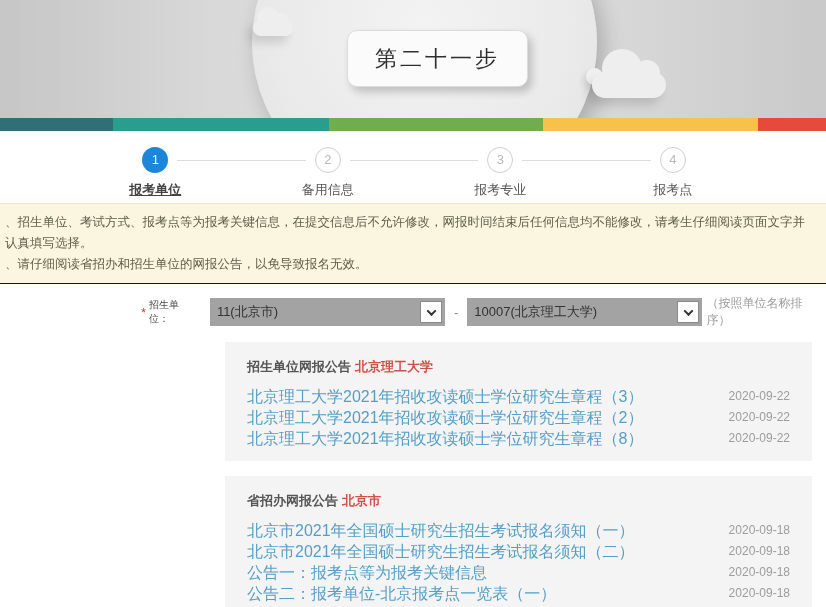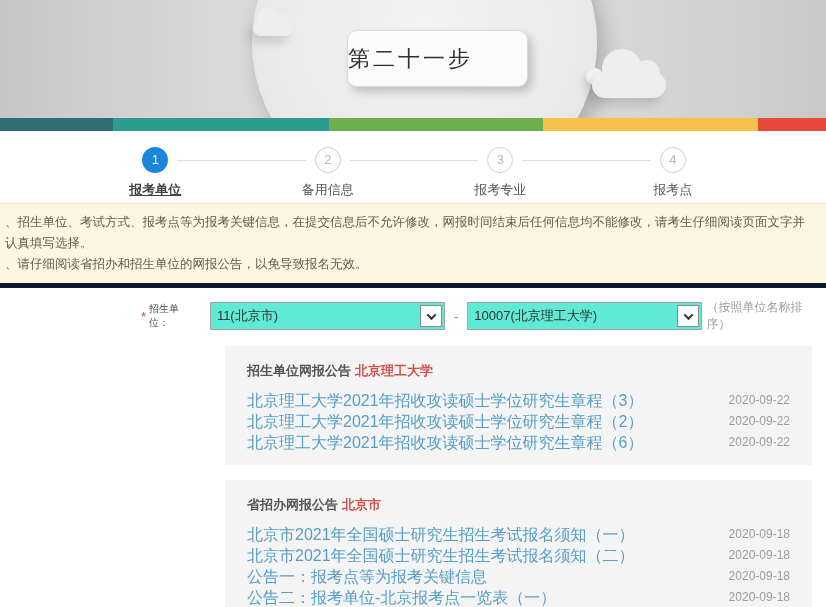--- a/index.html
+++ b/index.html
@@ -27,21 +27,21 @@
   .cloud-small::after  { width:14px; height:14px; left:21px; top:-7px; }
   .cloud-big { left:592px; top:72px; width:74px; height:26px; border-radius:16px; }
   .cloud-big::before { width:40px; height:40px; left:10px; top:-23px; }
   .cloud-big::after  { width:26px; height:26px; left:42px; top:-12px; }
   .cloud-puff { position:absolute; left:586px; top:68px; width:17px; height:17px;
     background:#f0f0f0; border-radius:50%; box-shadow:-3px 4px 6px rgba(0,0,0,0.10); }
   .step-box {
     position:absolute; left:347px; top:30px; width:181px; height:57px;
     background:#fbfbfb; border:1px solid #dcdcdc; border-radius:10px;
     box-shadow:4px 5px 9px rgba(0,0,0,0.20);
-    display:flex; align-items:center; 
+    display:flex; align-items:center; justify-content:center;
     font-size:22px; color:#2f2f2f; letter-spacing:3px;
   }
   
   .stripe { display:flex; height:13px; width:826px; box-shadow:0 2px 3px rgba(0,0,0,0.12); }
   .stripe-seg { height:13px; }
   .stripe-seg:nth-child(1){ width:113px; }
   .stripe-seg:nth-child(2){ width:216px; }
   .stripe-seg:nth-child(3){ width:214px; }
   .stripe-seg:nth-child(4){ width:215px; }
   .stripe-seg:nth-child(5){ width:68px; }
@@ -56,29 +56,29 @@
   }
   .step.active .step-circle { background:var(--step-active,#1c87da); border-color:var(--step-active,#1c87da); color:#fff; line-height:26px; border:none; }
   .step:not(:last-child)::after {
     content:''; position:absolute; top:13px; left:calc(50% + 22px); width:calc(100% - 44px);
     border-top:1px solid #ddd; z-index:1;
   }
   .step-label { margin-top:8px; font-size:13px; color:#555; }
   .step.active .step-label { color:#444; font-weight:bold;text-decoration:underline; }
   
   .notice {
-    background:#fbf6e0; border-top:1px solid #efe7c4; border-bottom:5px solid #0f172a;
+    background:#fbf6e0; border-top:1px solid #efe7c4; border-bottom:1px solid #0f172a;
     padding:8px 10px 8px 5px; font-size:12.5px; color:#5e5e48; line-height:21px;
   }
   
   .form-row { margin-top:13px; padding-left:141px; display:flex; align-items:center; height:30px; }
   .req { color:#d6452f; font-size:13px; margin-right:3px; }
   .lbl { font-size:10px; color:#4a4a4a; margin-right:11px; }
   .select {
-    width:236px; height:28px; background:#5eead4; border:1px solid #a3a3a3;
+    width:236px; height:28px; background:#a3a3a3; border:1px solid #a3a3a3;
     display:flex; align-items:center; cursor:pointer;
   }
   .select .val { flex:1; font-size:13px; color:#333; padding-left:6px; white-space:nowrap; overflow:hidden; }
   .dd-btn {
     width:22px; height:22px; margin:2px; border:1px solid #8a8a8a; background:#fefefe;
     display:flex; align-items:center; justify-content:center; flex:none;
   }
   .chev { width:7px; height:7px; border-right:2px solid #333; border-bottom:2px solid #333;
     transform:rotate(45deg) translate(-1px,-1px); }
   .sep { margin:0 9px; color:#888; font-size:13px; }
@@ -171,21 +171,21 @@
         <a class="link">北京理工大学2021年招收攻读硕士学位研究生章程（3）</a>
         <span class="date">2020-09-22</span>
       </div>
 
       <div class="row">
         <a class="link">北京理工大学2021年招收攻读硕士学位研究生章程（2）</a>
         <span class="date">2020-09-22</span>
       </div>
 
       <div class="row">
-        <a class="link">北京理工大学2021年招收攻读硕士学位研究生章程（6）</a>
+        <a class="link">北京理工大学2021年招收攻读硕士学位研究生章程（8）</a>
         <span class="date">2020-09-22</span>
       </div>
     </div>
 </div>
 
 <div class="panel">
   <div class="panel-head">
     <span>省招办网报公告</span><span class="hl">北京市</span>
   </div>
   <div class="rows">

